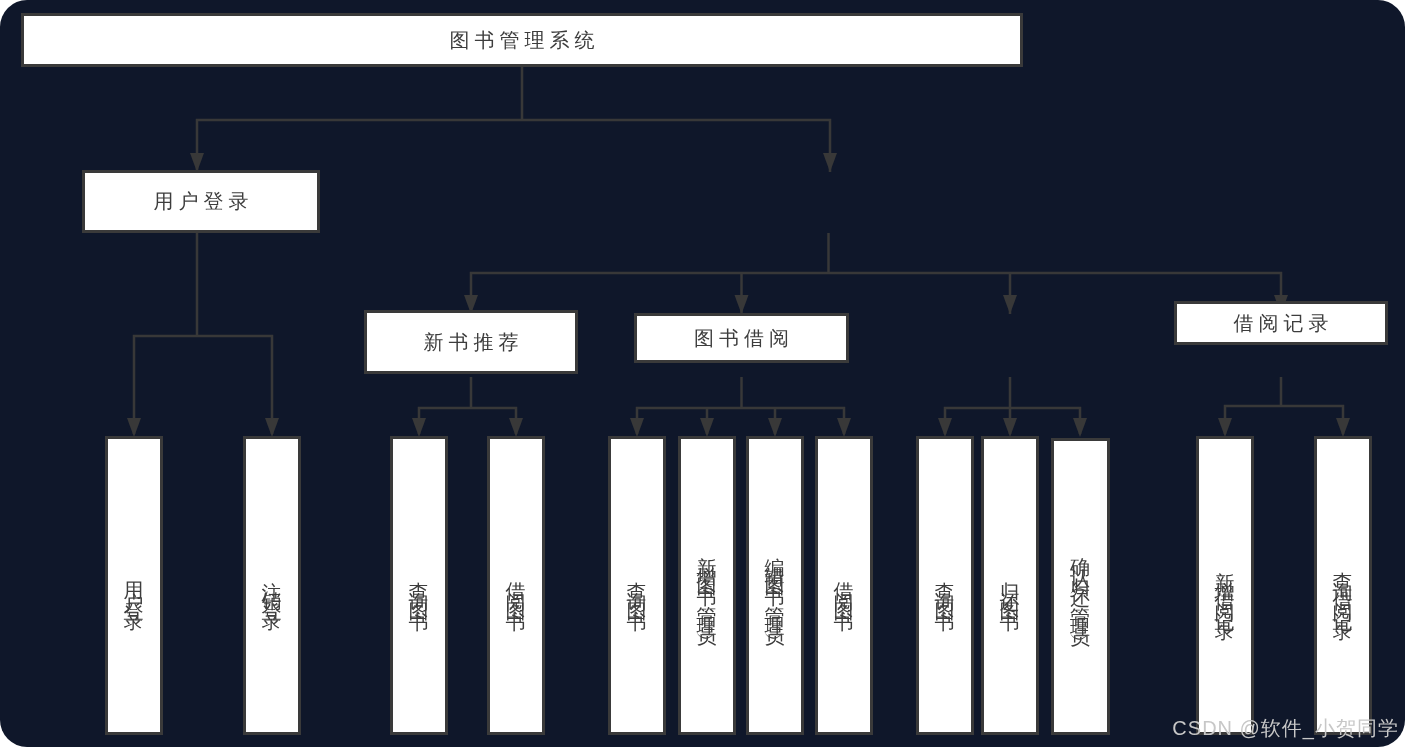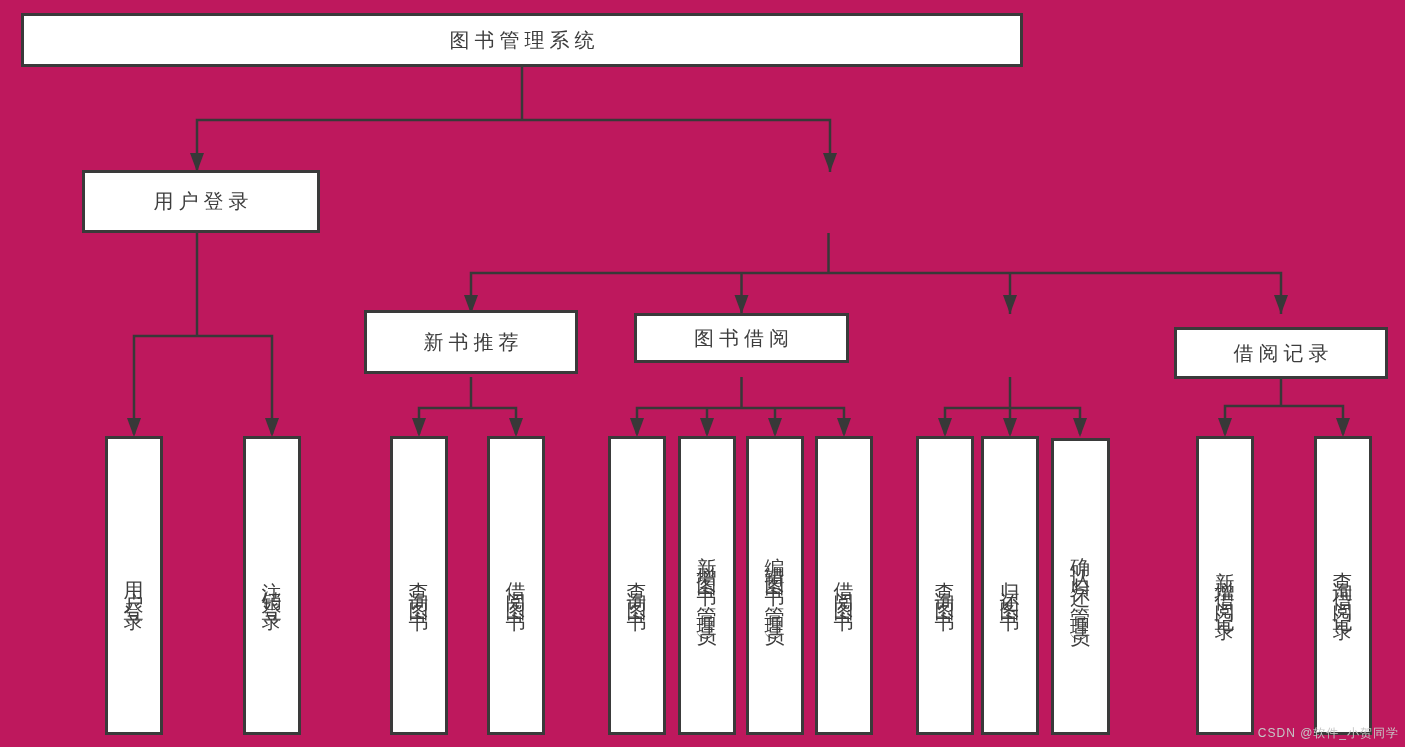--- a/index.html
+++ b/index.html
@@ -1,22 +1,23 @@
 <!DOCTYPE html>
 <html><head>
 <meta charset="utf-8">
 <style>
   html, body { margin: 0; padding: 0; background: #ffffff; }
   #canvas {
     position: relative;
     width: 1405px;
     height: 747px;
-    background: #be185d;
+    background: #0f172a;
     font-family: "Liberation Sans", "DejaVu Sans", sans-serif;
     overflow: hidden;
+    border-radius: 27px;
   }
   #connectors {
     position: absolute;
     left: 0; top: 0;
     width: 1405px; height: 747px;
     z-index: 0;
   }
   .box {
     position: absolute;
     box-sizing: border-box;
@@ -38,21 +39,21 @@
     writing-mode: vertical-rl;
     text-orientation: mixed;
     font-size: 20px;
     letter-spacing: 10px;
     line-height: 1;
   }
   #watermark {
     position: absolute;
     right: 6px;
     bottom: 5px;
-    font-size: 12px;
+    font-size: 20px;
     color: #c7c7c7;
     letter-spacing: 1px;
     z-index: 5;
     white-space: nowrap;
     text-align: right;
   }
 </style>
 </head>
 <body>
 
@@ -117,21 +118,21 @@
   <div class="box h-box" style="left:82px;top:170px;width:238px;height:63px">
     <span class="label">用户登录</span>
   </div>
 
   <div class="box h-box" style="left:364px;top:310px;width:214px;height:64px">
     <span class="label">新书推荐</span>
   </div>
   <div class="box h-box" style="left:634px;top:313px;width:215px;height:50px">
     <span class="label">图书借阅</span>
   </div>
-  <div class="box h-box" style="left:1174px;top:327px;width:214px;height:52px">
+  <div class="box h-box" style="left:1174px;top:301px;width:214px;height:44px">
     <span class="label">借阅记录</span>
   </div>
 
   <div class="box v-box" style="left:105px;top:436px;width:58px;height:299px">
     <span class="vlabel">用户登录</span>
   </div>
   <div class="box v-box" style="left:243px;top:436px;width:58px;height:299px">
     <span class="vlabel">注销登录</span>
   </div>
 

